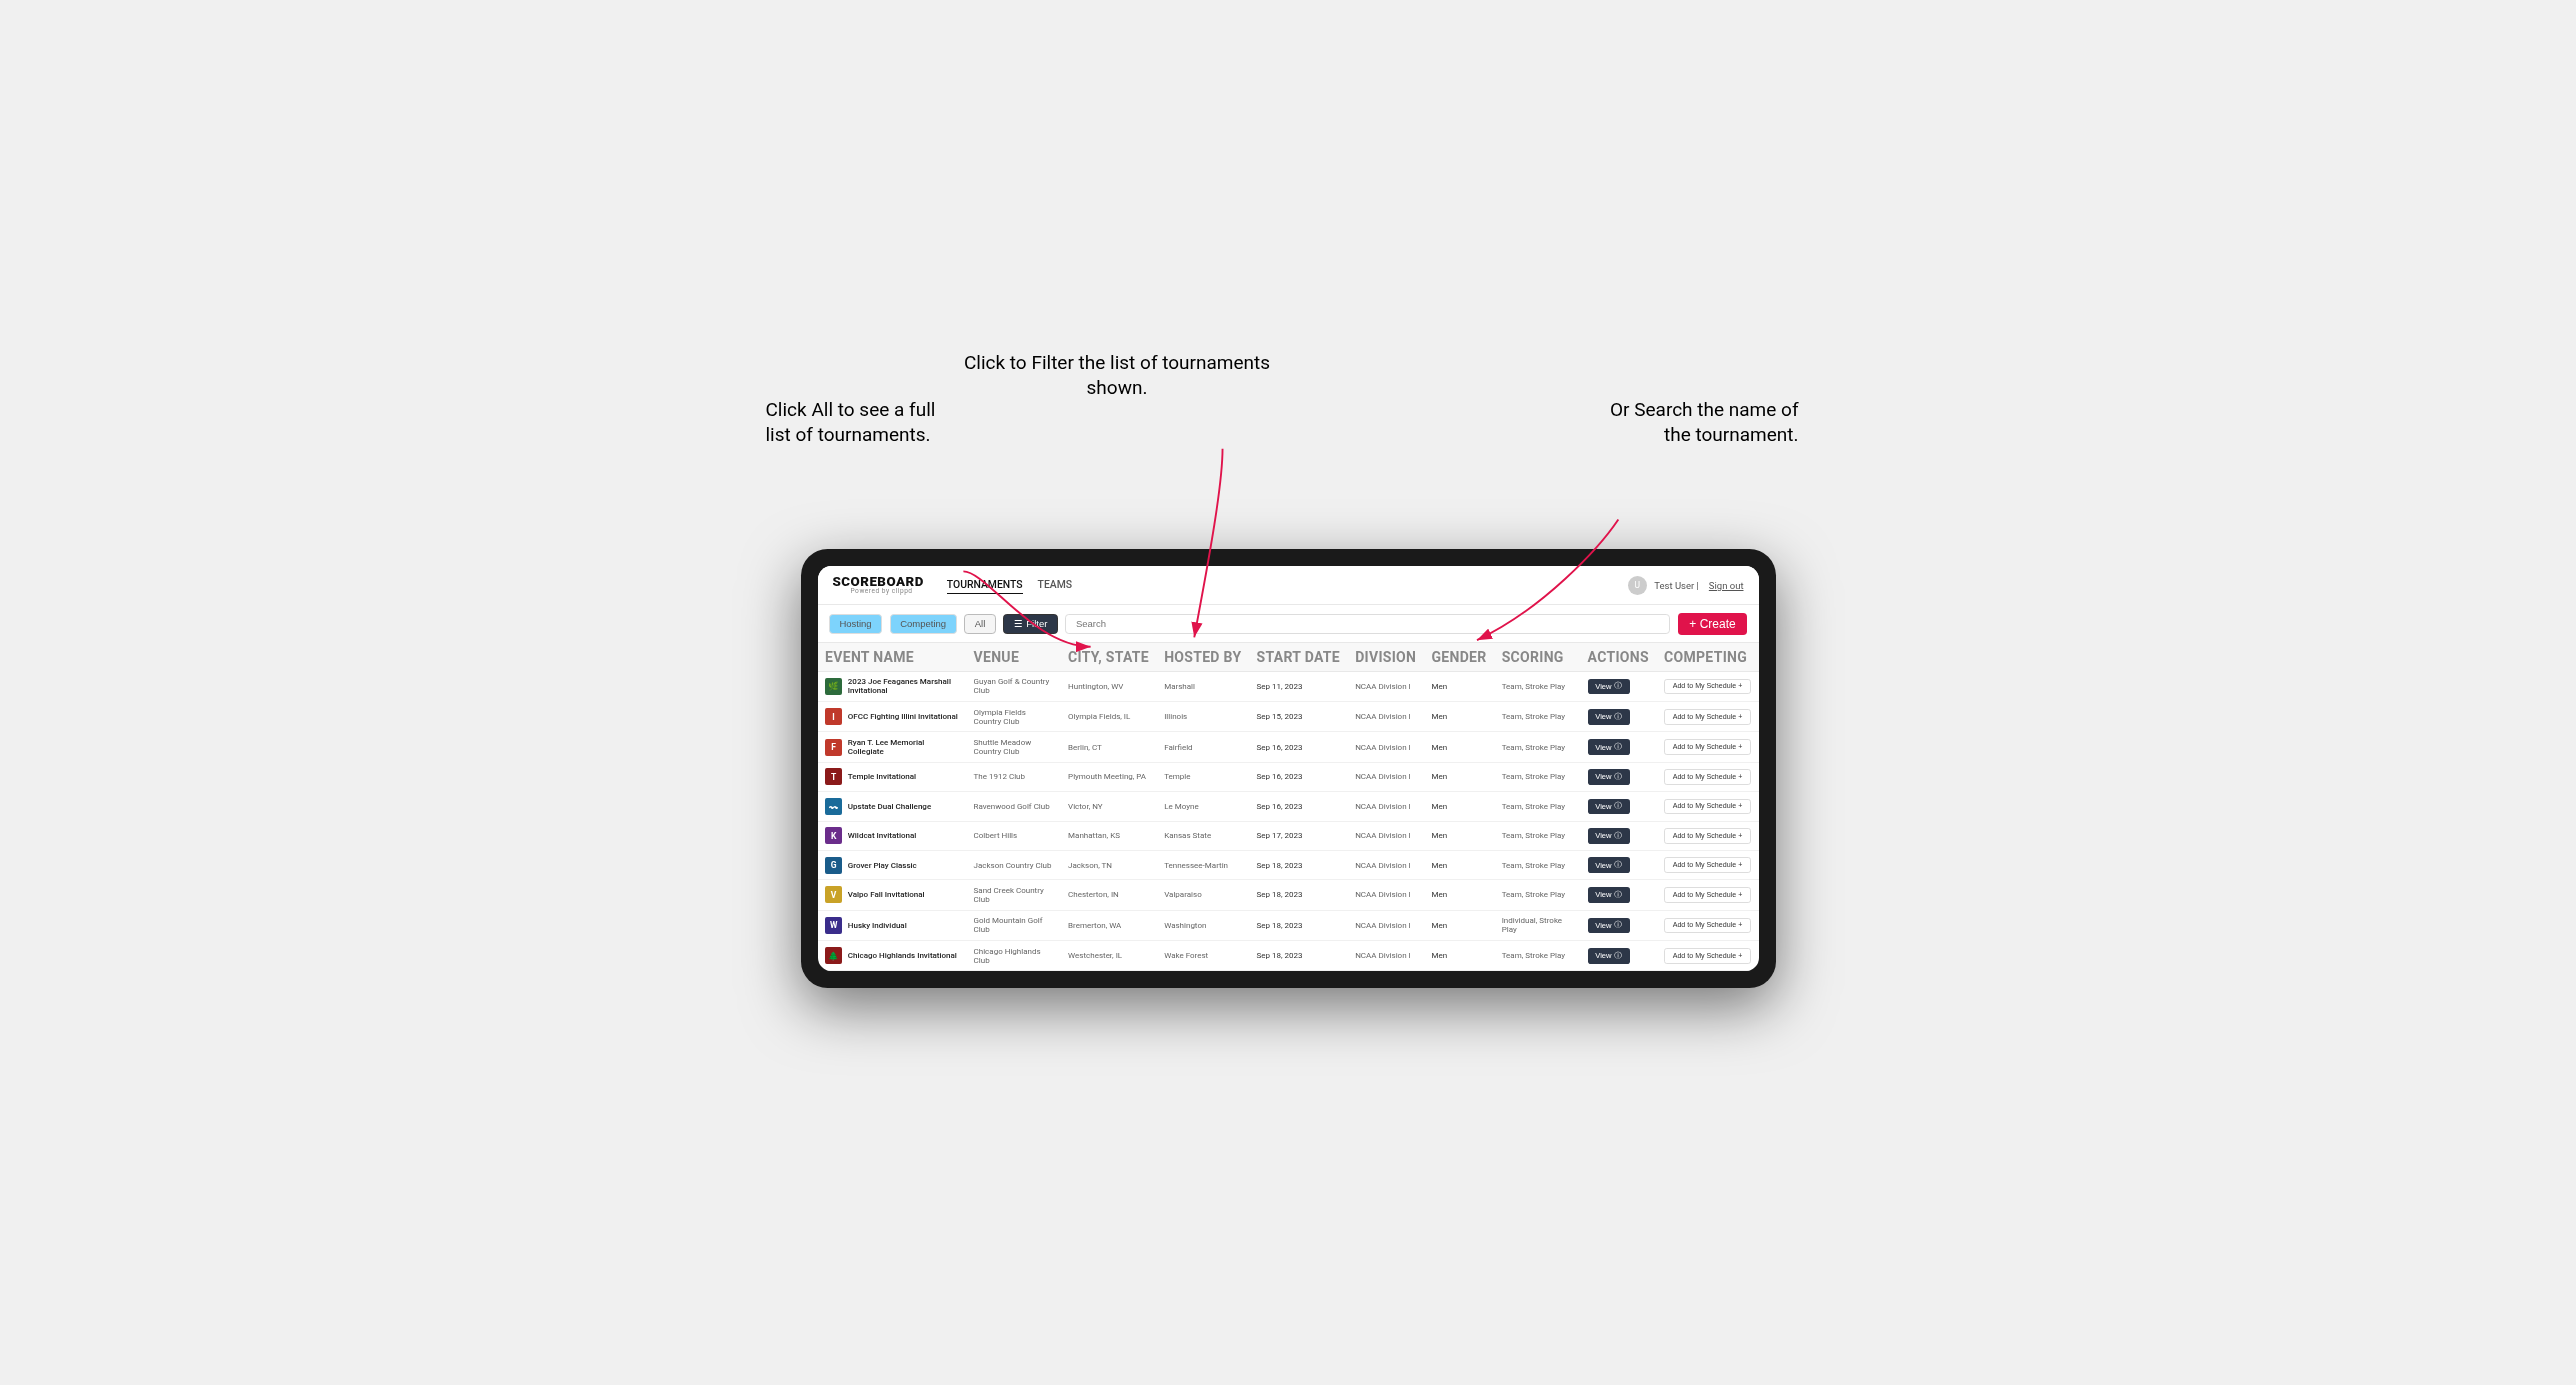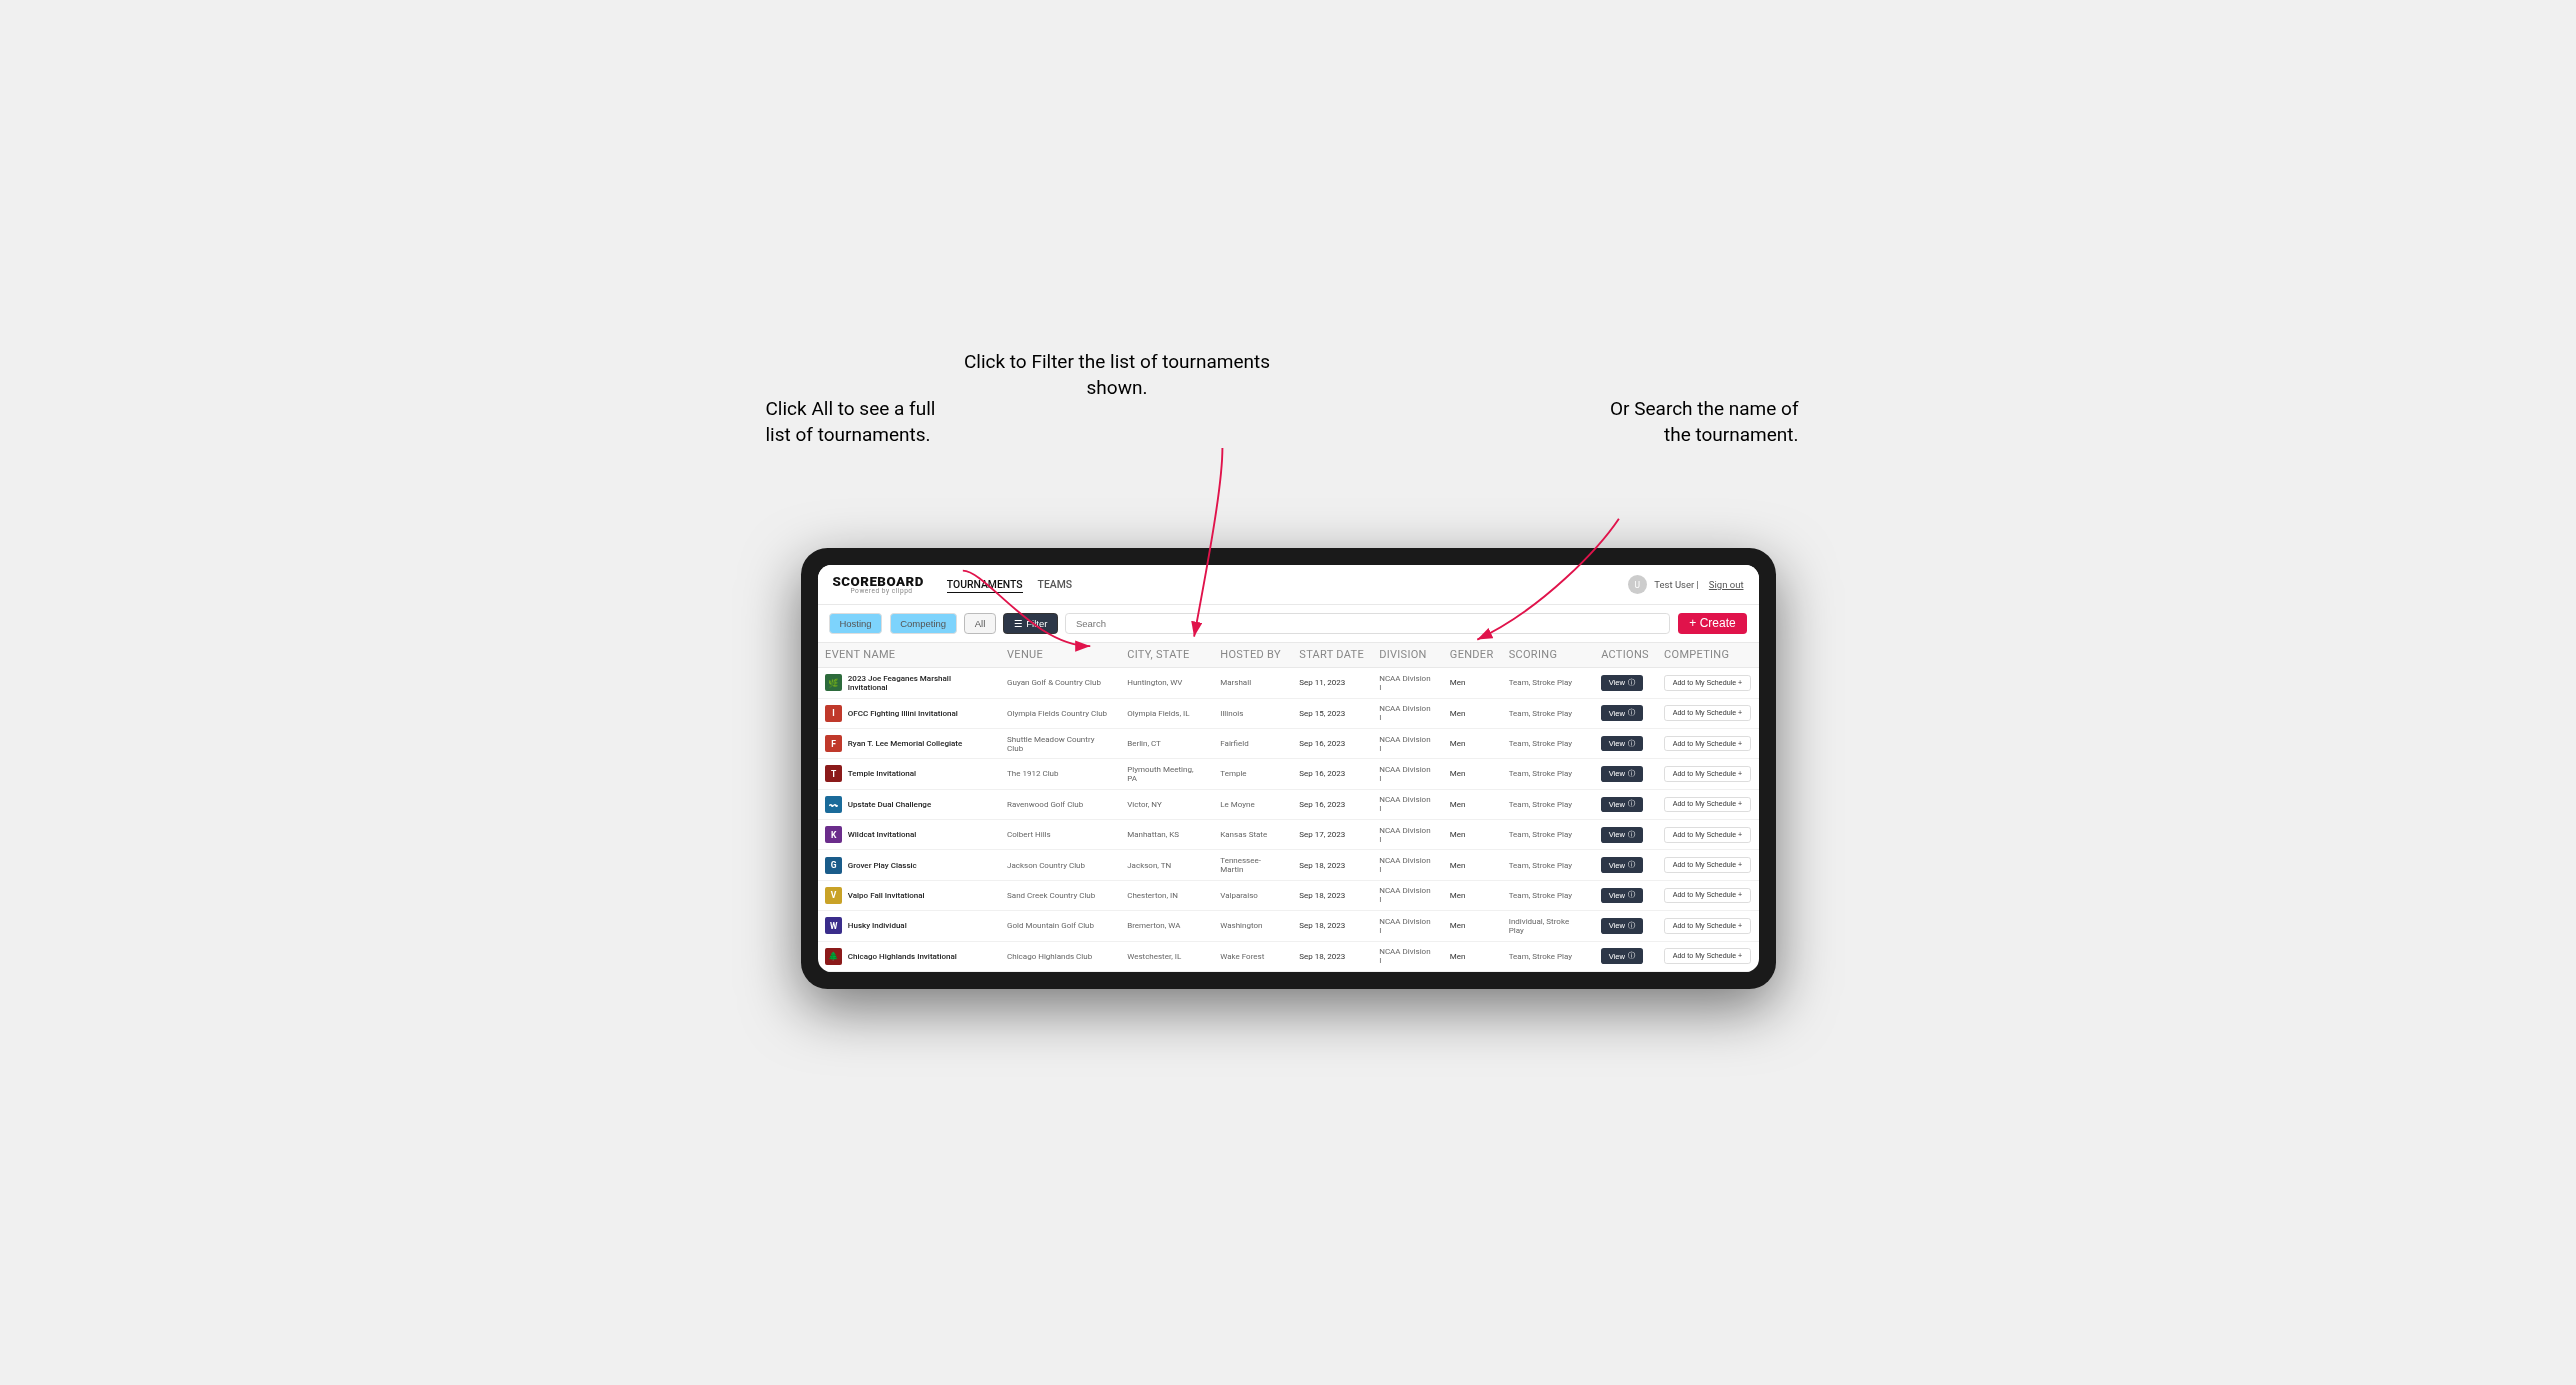--- a/index.html
+++ b/index.html
@@ -167,22 +167,22 @@
       font-size: 8.5px;
     }
     thead tr {
       background: #f8f8f8;
       border-bottom: 0.9px solid #e8e8e8;
     }
     thead th {
       text-align: left;
       padding: 5.7px 7.6px;
       color: #888;
-      font-weight: 400;
-      font-size: 11px;
+      font-weight: 700;
+      font-size: 14px;
       text-transform: uppercase;
       letter-spacing: 0.3px;
       white-space: nowrap;
     }
     tbody tr {
       border-bottom: 0.9px solid #f0f0f0;
     }
     tbody td {
       padding: 5.7px 7.6px;
       font-size: 8px;

